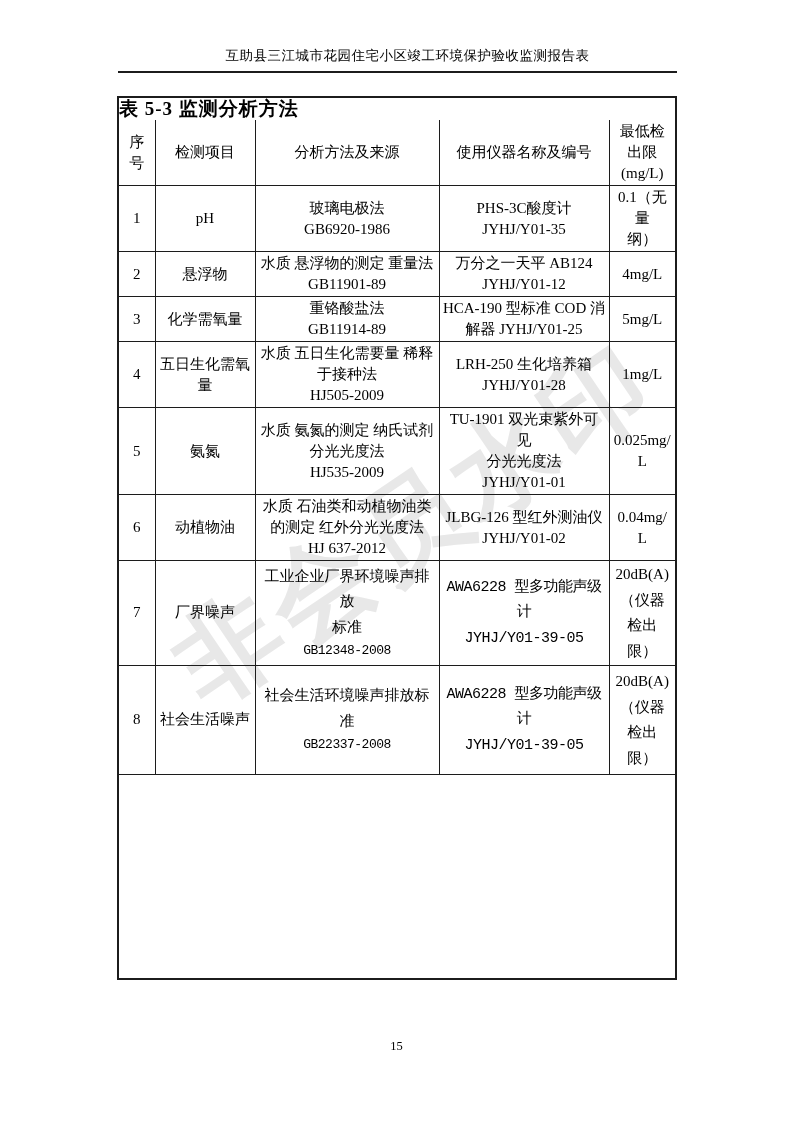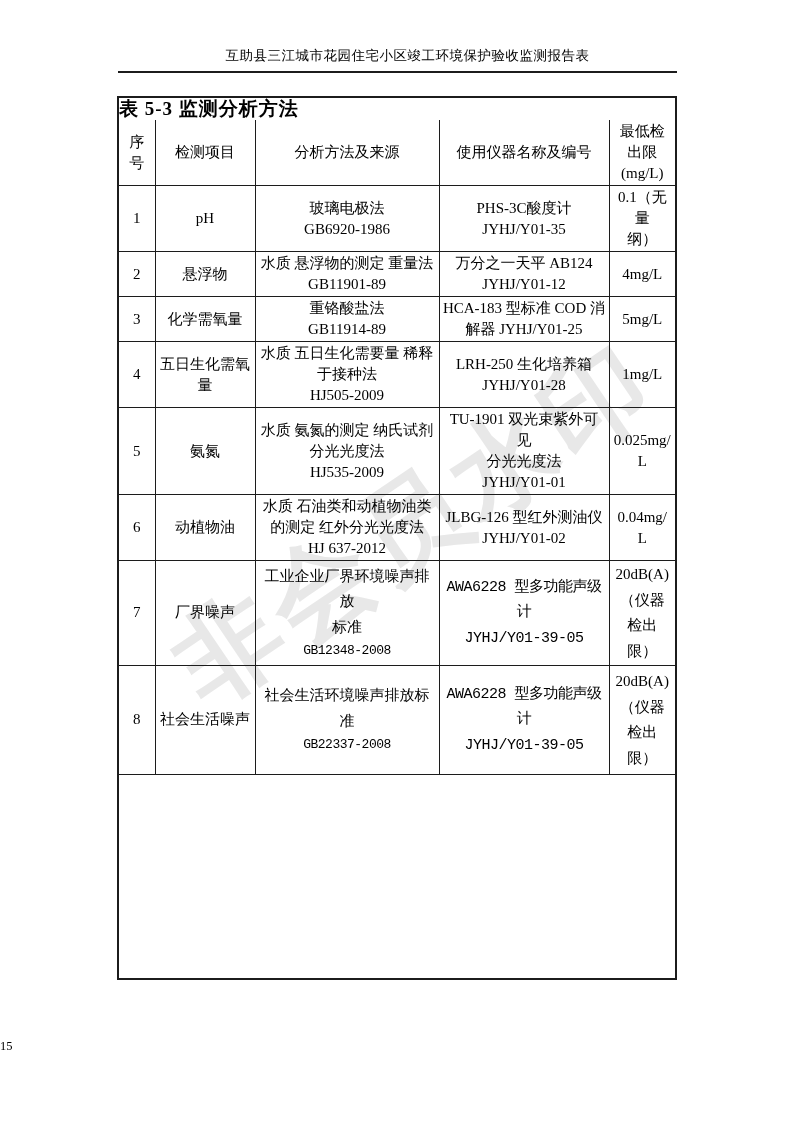--- a/index.html
+++ b/index.html
@@ -42,21 +42,21 @@
   }
   table.monitoring tr:first-child th{border-top:none;}
   table.monitoring th:first-child,table.monitoring td:first-child{border-left:none;}
   table.monitoring th:last-child,table.monitoring td:last-child{border-right:none;}
   .line{white-space:pre-line;}
   .u{text-underline-offset:3px;}
   .mono{font-family:"Liberation Mono","DejaVu Sans Mono",monospace;font-size:13px;letter-spacing:-0.5px;}
   tr.tall td{line-height:1.7;}
   
   .page-number{
-    position:absolute;top:1039px;left:0;width:100%;font-size:12.5px;
+    position:absolute;top:1039px;left:0;width:100%;text-align:center;font-size:12.5px;
   }
 </style>
 </head>
 <body>
 
 <div class="watermark">非会员水印</div>
 
 <div class="content">
   <div class="doc-header">互助县三江城市花园住宅小区竣工环境保护验收监测报告表</div>
   <div class="header-rule"></div>
@@ -94,21 +94,21 @@
             <td class="no-cell">2</td>
             <td class="item-cell">悬浮物</td>
             <td class="method-cell"><div class="line">水质 悬浮物的测定 重量法</div><div class="line">GB11901-89</div></td>
             <td class="instrument-cell"><div class="line">万分之一天平 AB124</div><div class="line">JYHJ/Y01-12</div></td>
             <td class="limit-cell">4mg/L</td>
           </tr>
           <tr style="height: 44px;">
             <td class="no-cell">3</td>
             <td class="item-cell">化学需氧量</td>
             <td class="method-cell"><div class="line">重铬酸盐法</div><div class="line">GB11914-89</div></td>
-            <td class="instrument-cell"><div class="line">HCA-183 型标准 COD 消</div><div class="line">解器  JYHJ/Y01-25</div></td>
+            <td class="instrument-cell"><div class="line">HCA-190 型标准 COD 消</div><div class="line">解器  JYHJ/Y01-25</div></td>
             <td class="limit-cell">5mg/L</td>
           </tr>
           <tr style="height: 64px;">
             <td class="no-cell">4</td>
             <td class="item-cell">五日生化需氧量</td>
             <td class="method-cell"><div class="line">水质 五日生化需要量 稀释</div><div class="line">于接种法</div><div class="line">HJ505-2009</div></td>
             <td class="instrument-cell"><div class="line">LRH-250 生化培养箱</div><div class="line">JYHJ/Y01-28</div></td>
             <td class="limit-cell">1mg/L</td>
           </tr>
           <tr style="height: 66px;">

